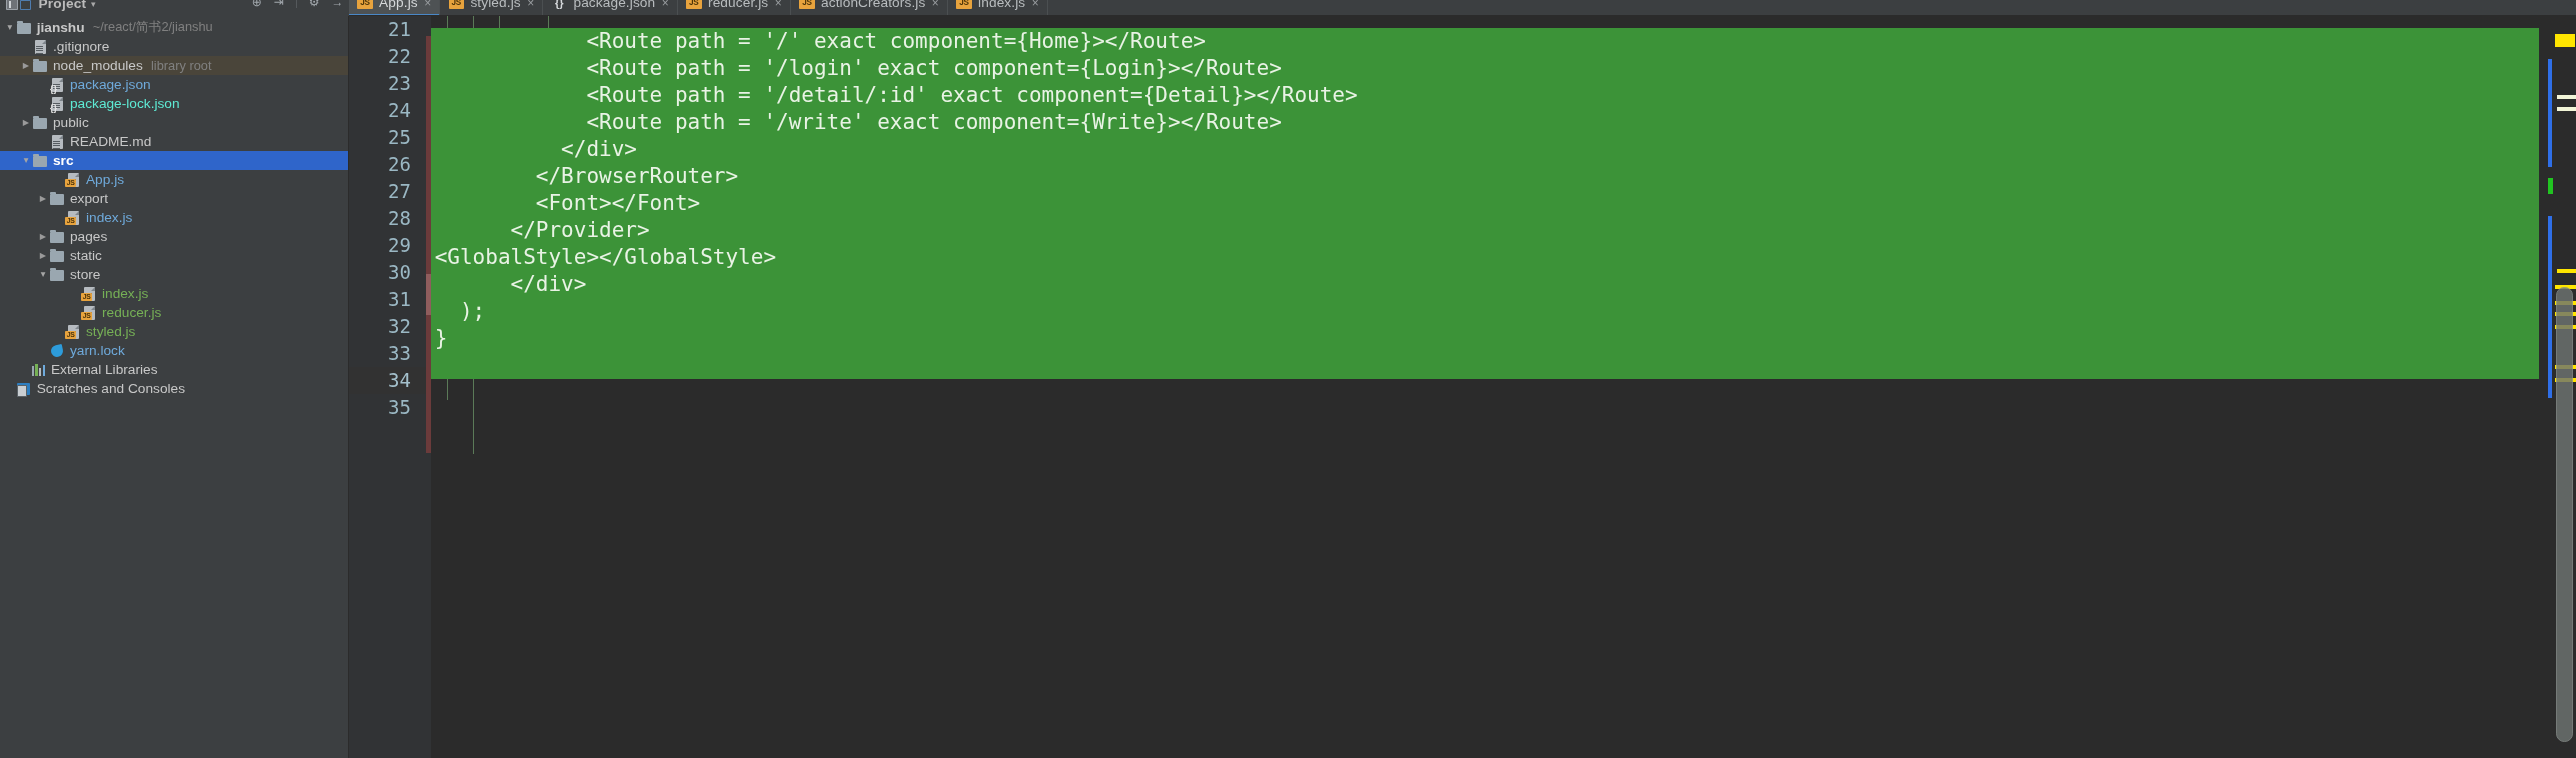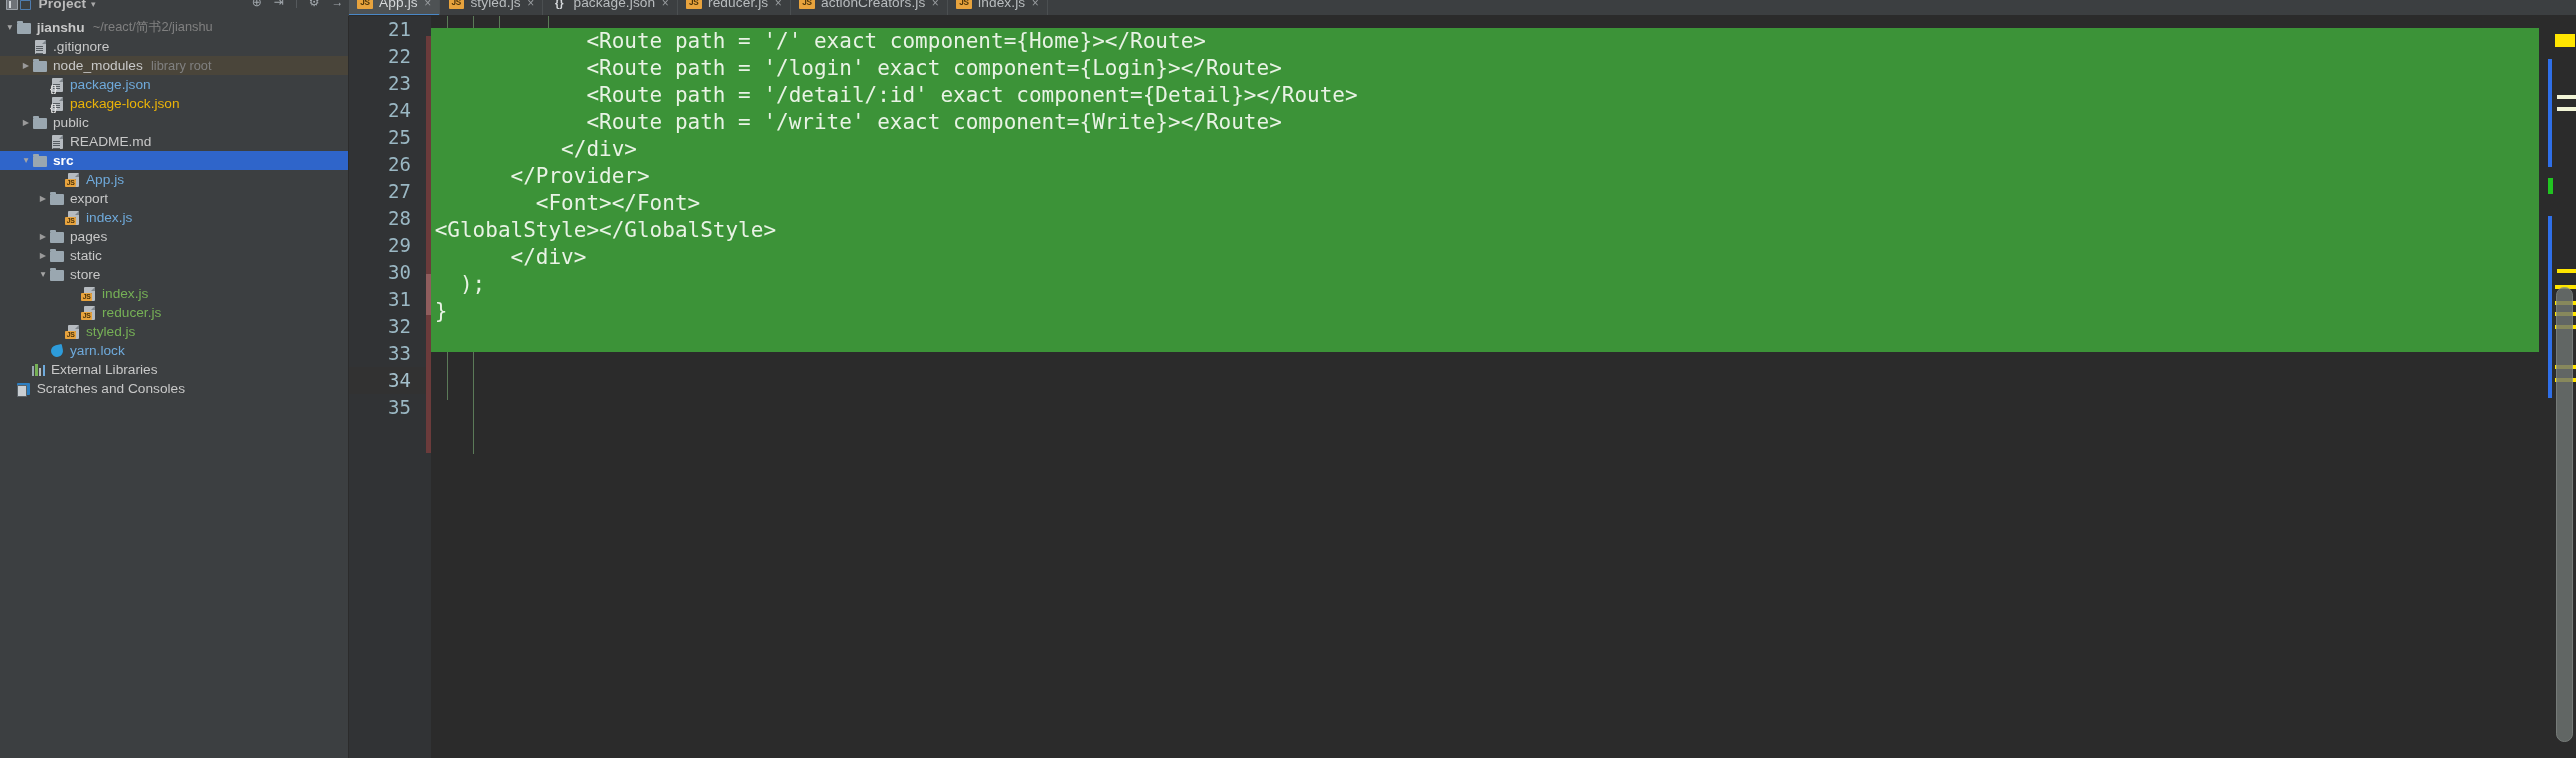--- a/index.html
+++ b/index.html
@@ -106,21 +106,21 @@
   .arrow {
     width: 12px; flex: 0 0 12px; text-align: center;
     color: #9a9a9a; font-size: 8.2px; line-height: 1;
   }
   .arrow.down { color: #a5a5a5; }
   .lbl { margin-left: 4.6px; }
   .dim { color: #808080; margin-left: 8.2px; font-size: 12.8px; }
   .bold { font-weight: 700; color: #d5d5d5; }
 
   .c-blue { color: #6faadb; }
-  .c-red  { color: #eab308; }
+  .c-red  { color: #5eead4; }
   .c-green{ color: #76b056; }
   .c-white{ color: #c8c8c8; }
 
   
   .ic { width: 16.4px; flex: 0 0 16.4px; height: 14.6px; position: relative; }
   .ic-folder {
     width: 14.6px; height: 11px; background: #9aa7b0; border-radius: 0.9px;
     position: absolute; left: 0.9px; top: 2.7px;
   }
   .ic-folder::before {
@@ -524,22 +524,23 @@
           <div class="iguide" style="left:42px;  top:0;   height:438px;"></div>
           <div class="iguide" style="left:68px;  top:0;   height:247px;"></div>
           <div class="iguide" style="left:117px; top:0;   height:164px;"></div>
         </div>
         <div class="code-lines" id="code-lines">
             <div class="cline"><span class="selbg" style="width: 2530px; background: rgb(60, 147, 56);"></span><span class="txt">            &lt;Route path = '/' exact component={Home}&gt;&lt;/Route&gt;</span></div>
             <div class="cline"><span class="selbg" style="width: 2530px; background: rgb(60, 147, 56);"></span><span class="txt">            &lt;Route path = '/login' exact component={Login}&gt;&lt;/Route&gt;</span></div>
             <div class="cline"><span class="selbg" style="width: 2530px; background: rgb(60, 147, 56);"></span><span class="txt">            &lt;Route path = '/detail/:id' exact component={Detail}&gt;&lt;/Route&gt;</span></div>
             <div class="cline"><span class="selbg" style="width: 2530px; background: rgb(60, 147, 56);"></span><span class="txt">            &lt;Route path = '/write' exact component={Write}&gt;&lt;/Route&gt;</span></div>
             <div class="cline"><span class="selbg" style="width: 2530px; background: rgb(60, 147, 56);"></span><span class="txt">          &lt;/div&gt;</span></div>
+            <div class="cline"><span class="selbg" style="width: 2530px; background: rgb(60, 147, 56);"></span><span class="txt">        &lt;/BrowserRouter&gt;</span></div>
+            <div class="cline"><span class="selbg" style="width: 2530px; background: rgb(60, 147, 56);"></span><span class="txt">        &lt;Font&gt;&lt;/Font&gt;</span></div>
             <div class="cline"><span class="selbg" style="width: 2530px; background: rgb(60, 147, 56);"></span><span class="txt">      &lt;/Provider&gt;</span></div>
-            <div class="cline"><span class="selbg" style="width: 2530px; background: rgb(60, 147, 56);"></span><span class="txt">        &lt;Font&gt;&lt;/Font&gt;</span></div>
             <div class="cline"><span class="selbg" style="width: 2530px; background: rgb(60, 147, 56);"></span><span class="txt">&lt;GlobalStyle&gt;&lt;/GlobalStyle&gt;</span></div>
             <div class="cline"><span class="selbg" style="width: 2530px; background: rgb(60, 147, 56);"></span><span class="txt">      &lt;/div&gt;</span></div>
             <div class="cline"><span class="selbg" style="width: 2530px; background: rgb(60, 147, 56);"></span><span class="txt">  );</span></div>
             <div class="cline"><span class="selbg" style="width: 2530px; background: rgb(60, 147, 56);"></span><span class="txt">}</span></div>
             <div class="cline"><span class="selbg" style="width: 2530px; background: rgb(60, 147, 56);"></span><span class="txt"></span></div>
             <div class="cline"><span class="txt"></span></div>
           </div>
       </div>
 
       <div class="stripe">

